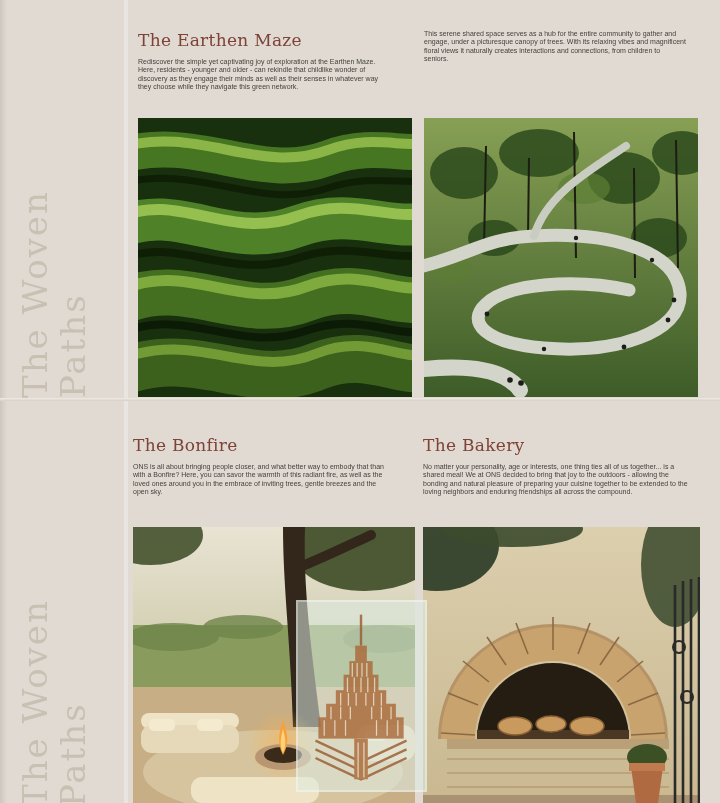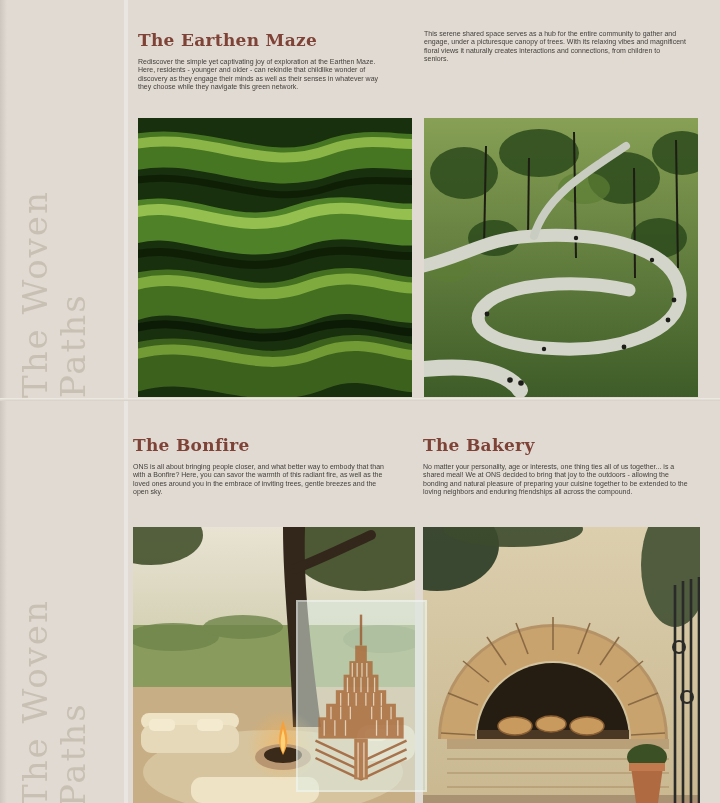--- a/index.html
+++ b/index.html
@@ -30,21 +30,21 @@
   #sec1 .vertical-label{top:116px;height:282px;}
   #sec2 .vertical-label{top:116px;height:290px;}
 
   .card{position:absolute;}
   #sec1 .card.left{left:138px;top:30px;width:274px;}
   #sec1 .card.right{left:424px;top:30px;width:276px;}
   #sec2 .card.left{left:133px;top:34px;width:282px;}
   #sec2 .card.right{left:423px;top:34px;width:277px;}
 
   .card-title{
-    font-family:"DejaVu Serif",serif;font-weight:bold;
+    font-family:"DejaVu Serif",serif;font-weight:normal;
     font-size:17px;color:#7e4236;letter-spacing:0.3px;
     margin:0 0 8px 0;
   }
   .card-body{
     font-size:7px;line-height:1.2;color:#45413c;margin:0;
   }
   #sec1 .card.left  .card-body{max-width:252px;}
   #sec1 .card.right .card-body{max-width:262px;}
   #sec2 .card.left  .card-body{max-width:258px;}
   #sec2 .card.right .card-body{max-width:268px;}

